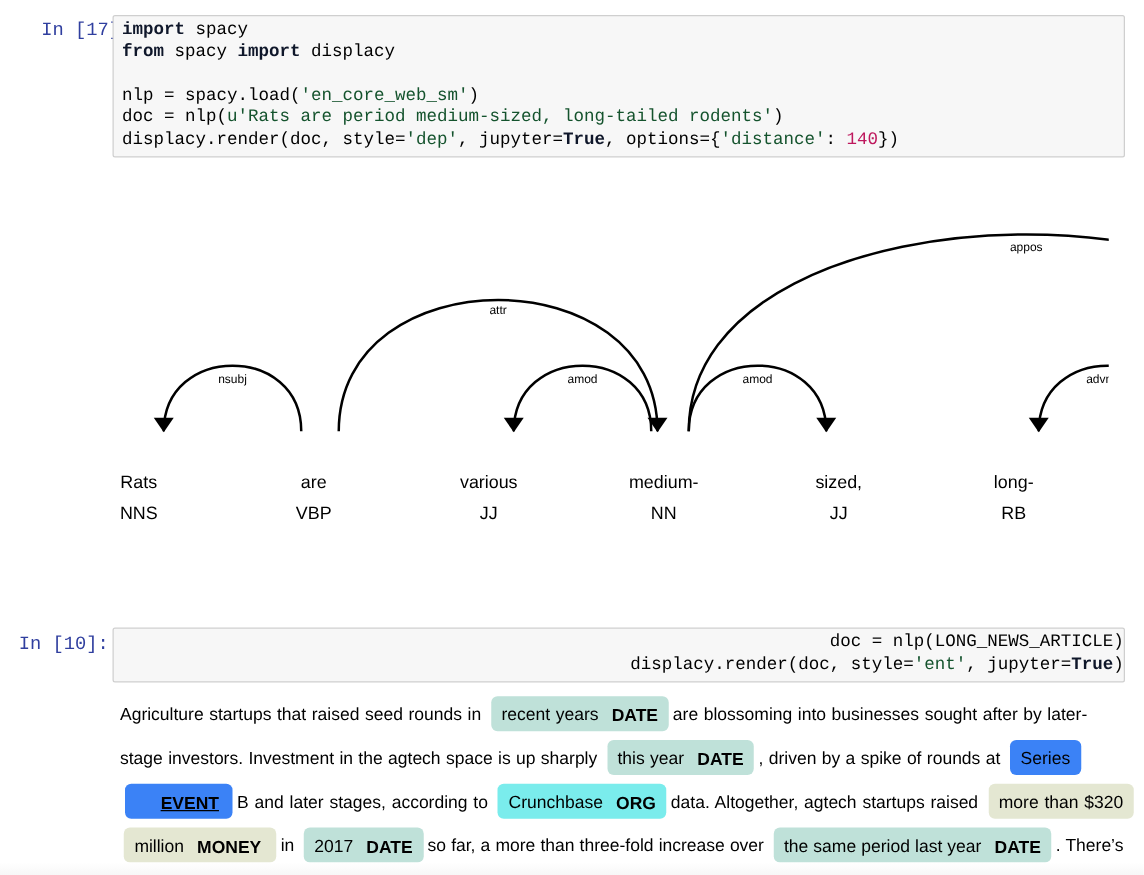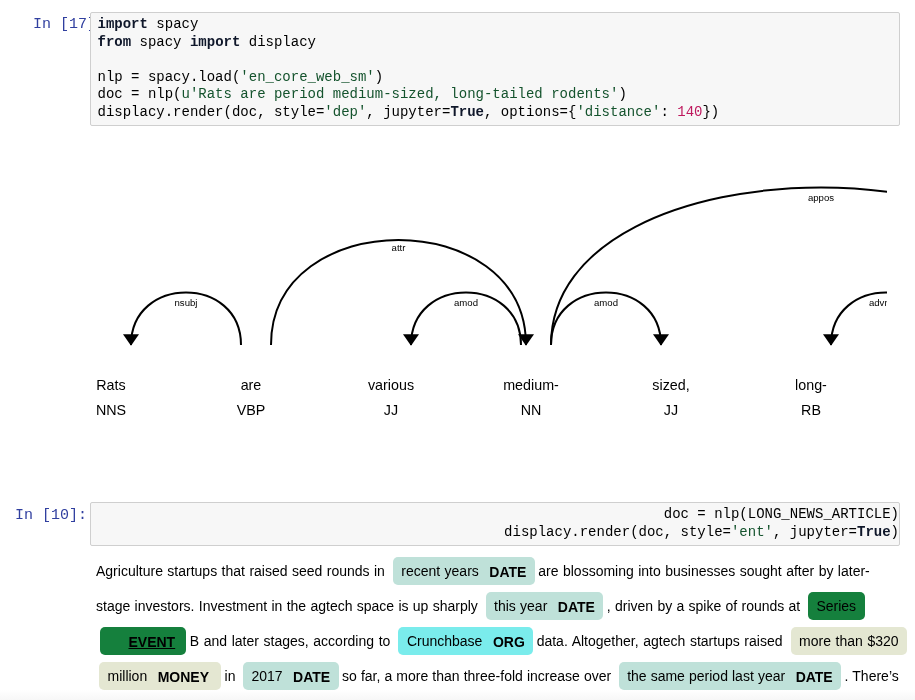--- a/index.html
+++ b/index.html
@@ -13,21 +13,21 @@
         font-family:"Liberation Mono",monospace;font-size:15px;
         line-height:14px;color:#303F9F;}
   .k{color:#0f172a;font-weight:bold;}
   .s{color:#14532d;}
   .n{color:#be185d;}
   .entline{position:absolute;left:96px;font-size:14px;line-height:35px;
         color:#000;white-space:pre;}
   .ent{padding:6.3px 8.4px;margin:0 3.5px;border-radius:5px;}
   .lbl{font-size:14px;font-weight:bold;margin-left:10.5px;vertical-align:middle;}
   .date{background:#bfe1d9;}
-  .event{background:#15803d;}
+  .event{background:#3b82f6;}
   .org{background:#7aecec;}
   .money{background:#e4e7d2;text-align:right;}
 </style>
 </head>
 <body>
 
 <div class="prompt" style="top:18.2px;padding-left:18px;">In [17]:</div>
 <div class="cell" style="top:12px;height:112px;">
 <pre class="code" style="padding:3px 0 0 6.5px;"><span class="k">import</span> spacy
 <span class="k">from</span> spacy <span class="k">import</span> displacy

